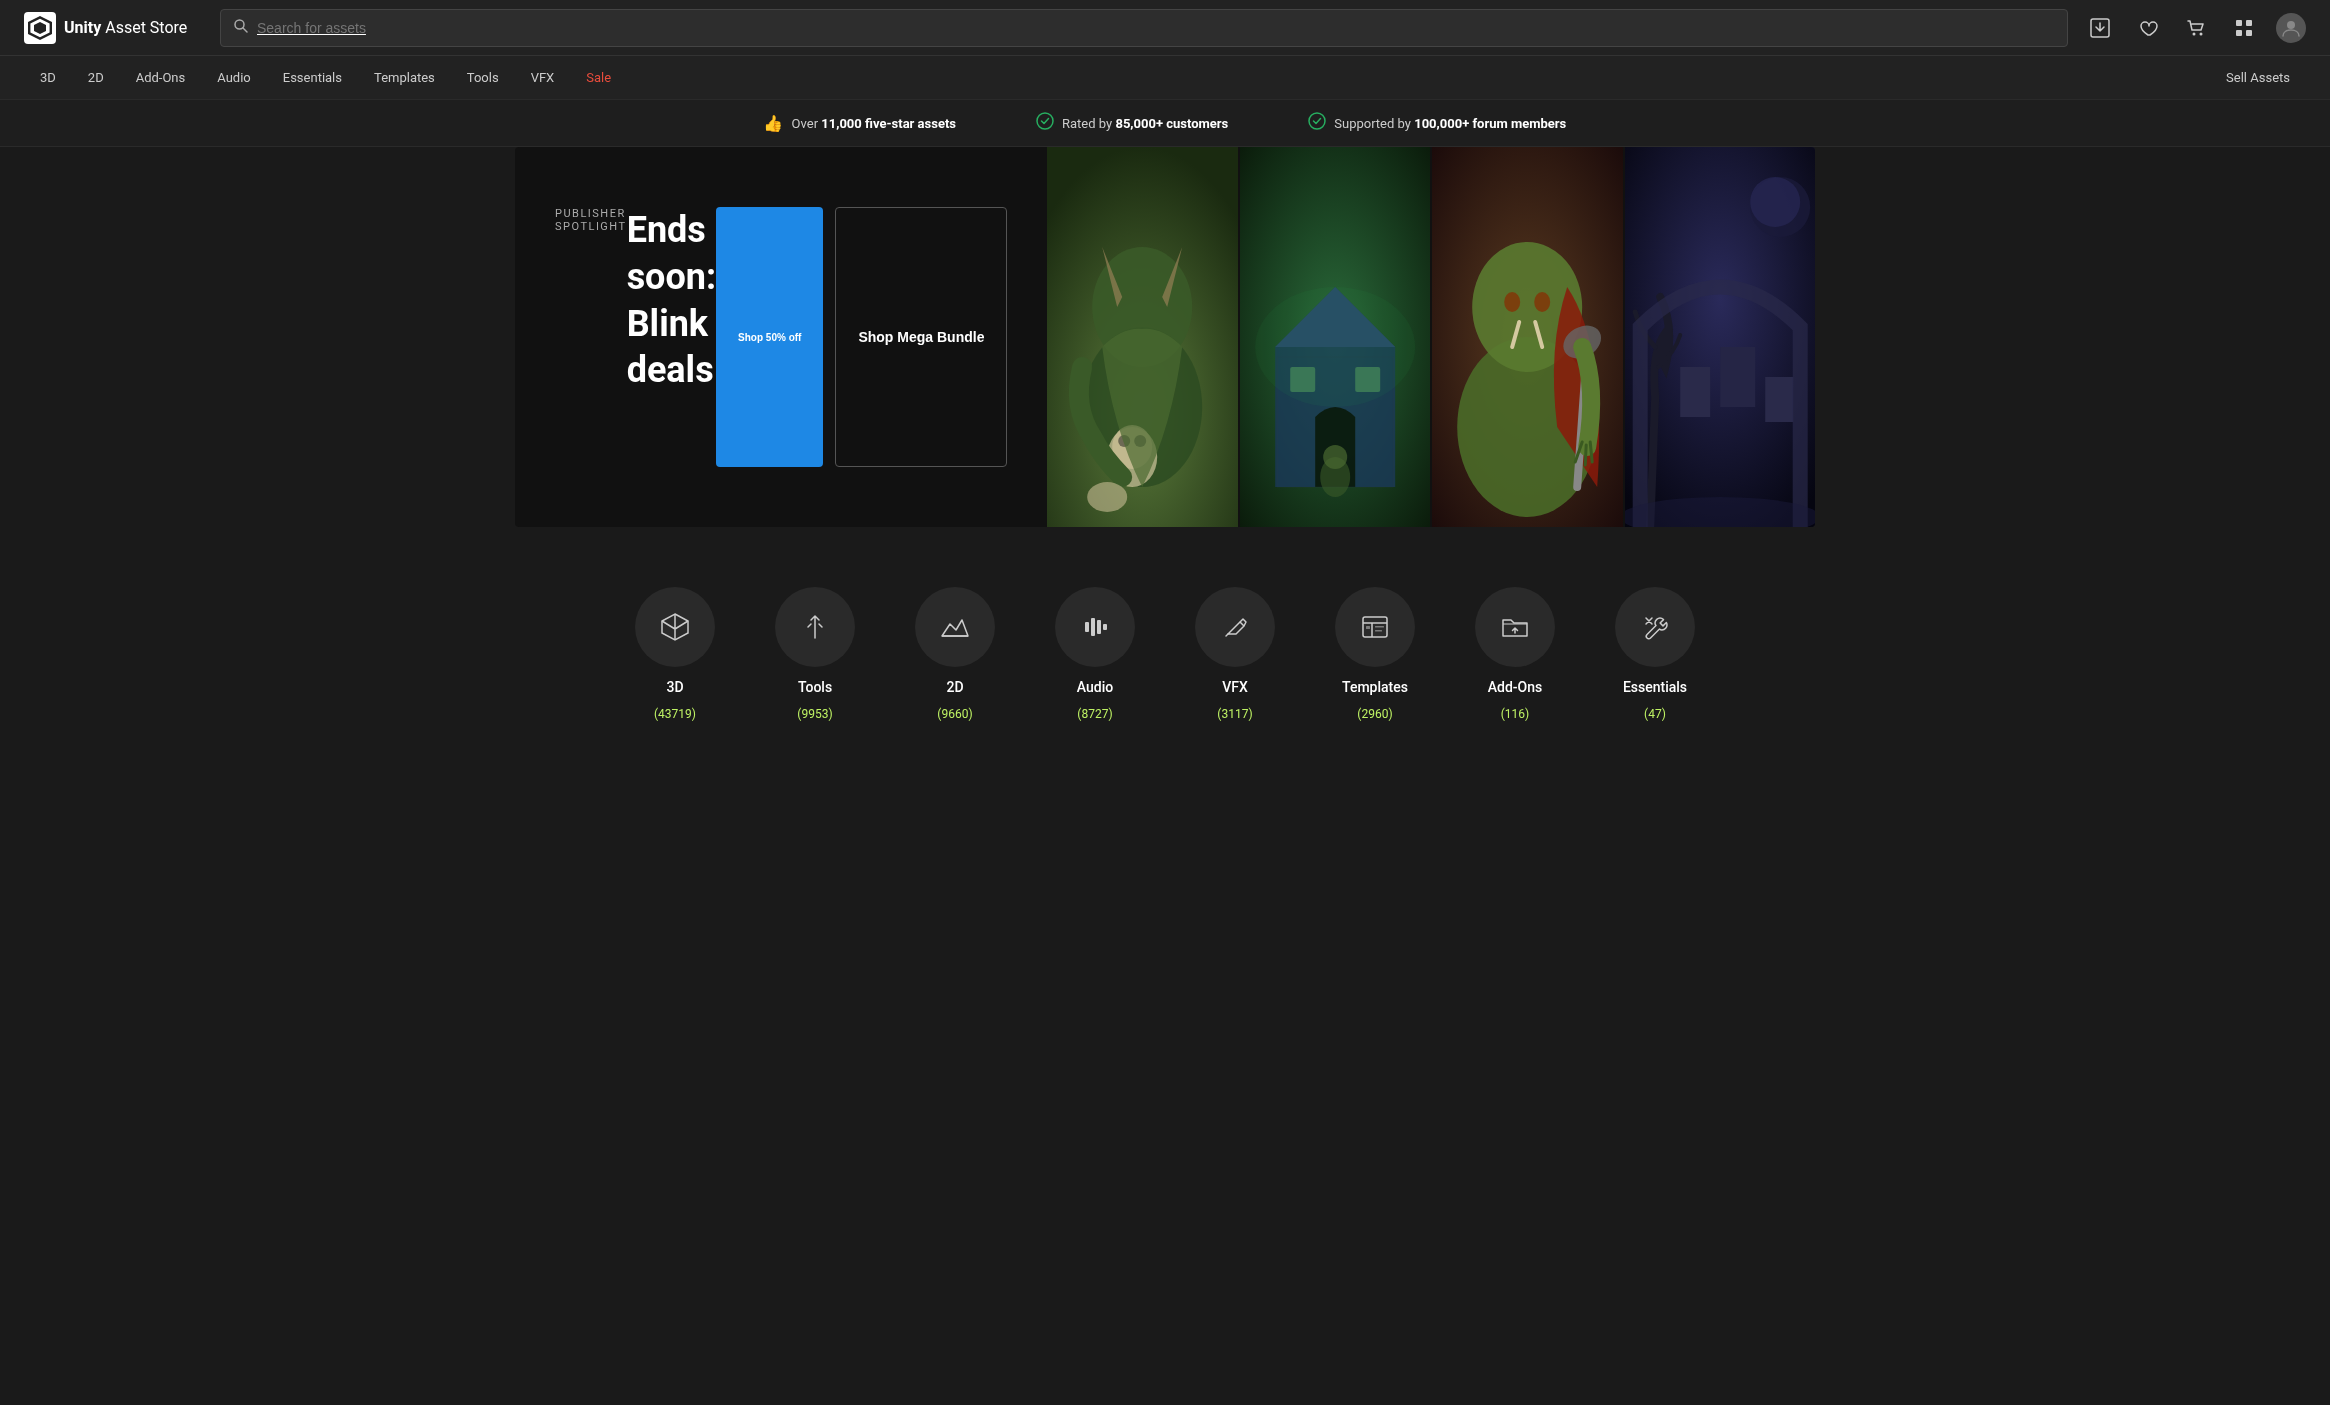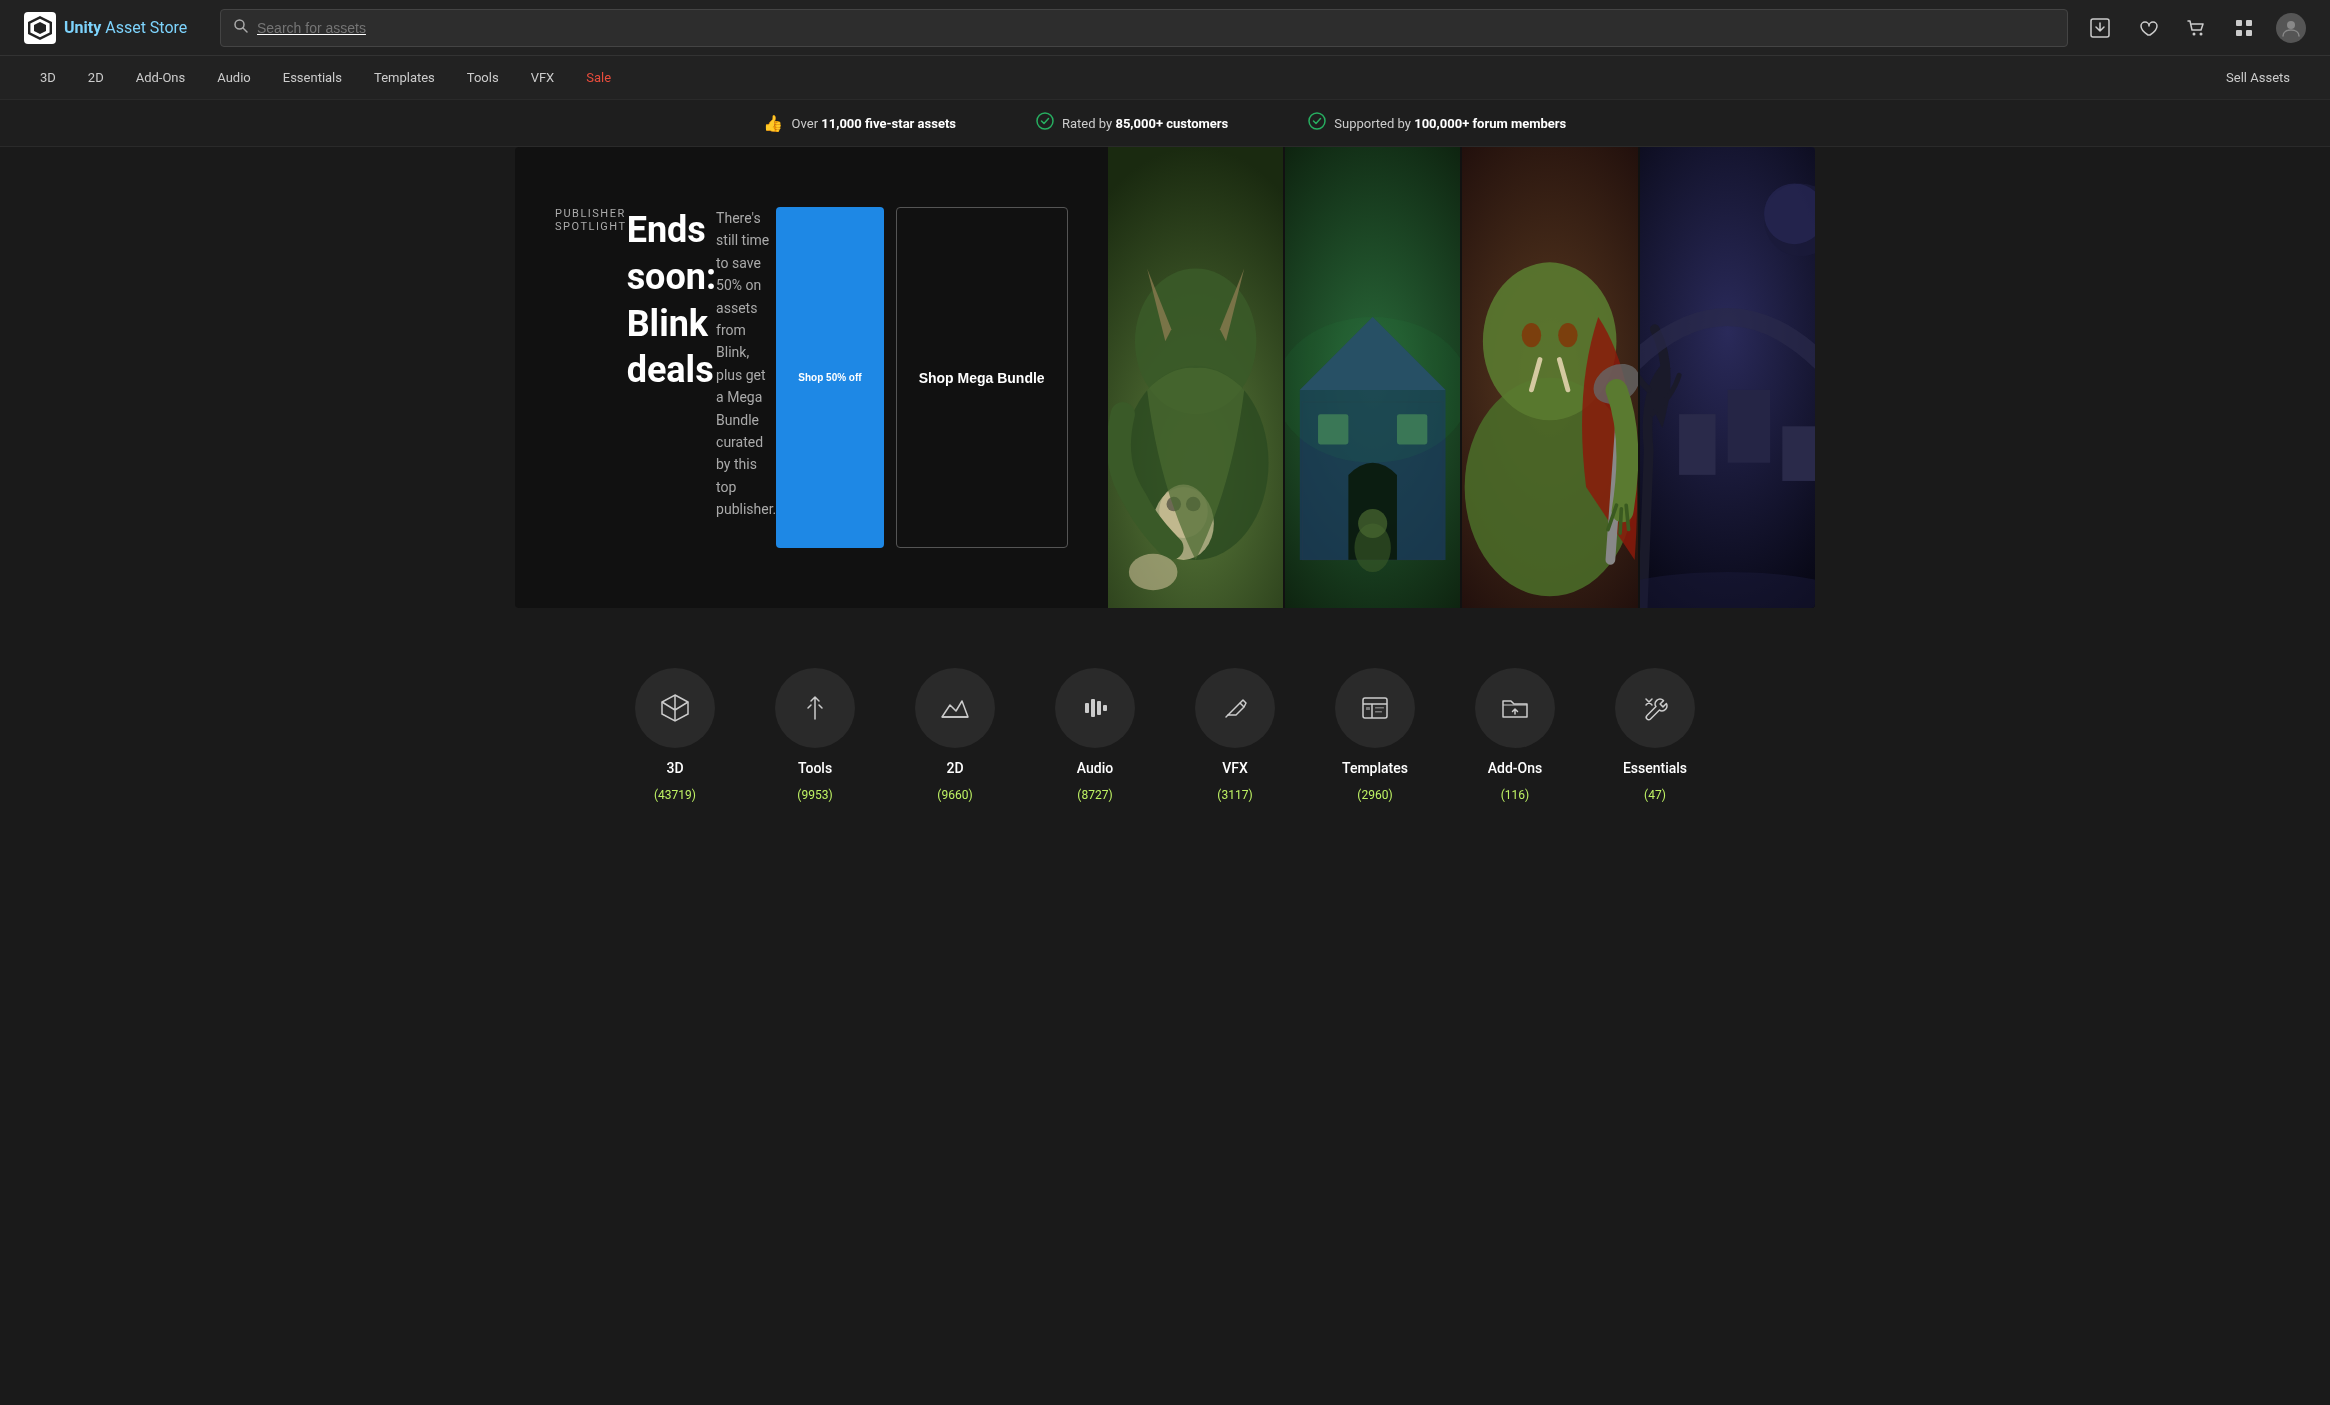--- a/index.html
+++ b/index.html
@@ -20,21 +20,21 @@
       padding: 0 24px;
       height: 56px;
       gap: 16px;
     }
     .logo-area {
       display: flex;
       align-items: center;
       gap: 8px;
       min-width: 180px;
       text-decoration: none;
-      color: #7dd3fc;
+      color: #ffffff;
     }
     .logo-icon {
       width: 32px;
       height: 32px;
       flex-shrink: 0;
     }
     .logo-text {
       font-size: 16px;
       font-weight: 400;
       white-space: nowrap;
@@ -395,21 +395,20 @@
       <span>Supported by </span><strong class="trust-bold">100,000+ forum members</strong>
     </span>
   </div>
 </div>
 
 <section class="hero">
   <div class="hero-inner">
     <div class="hero-text">
       <p class="hero-subtitle">PUBLISHER SPOTLIGHT</p>
       <h1 class="hero-title">Ends soon: Blink deals</h1>
-      <p class="hero-desc">There's still time to save 50% on assets from Blink, plus get a Mega Bundle curated by this top publisher.</p>
       <div class="hero-buttons">
         <button class="btn-primary">Shop 50% off</button>
         <button class="btn-secondary">Shop Mega Bundle</button>
       </div>
     </div>
 
     <div class="hero-images-container">
       <div class="hero-col hero-col-1">
         <svg viewBox="0 0 200 380" width="100%" height="100%" preserveAspectRatio="xMidYMid slice" xmlns="http://www.w3.org/2000/svg">
           <defs>

